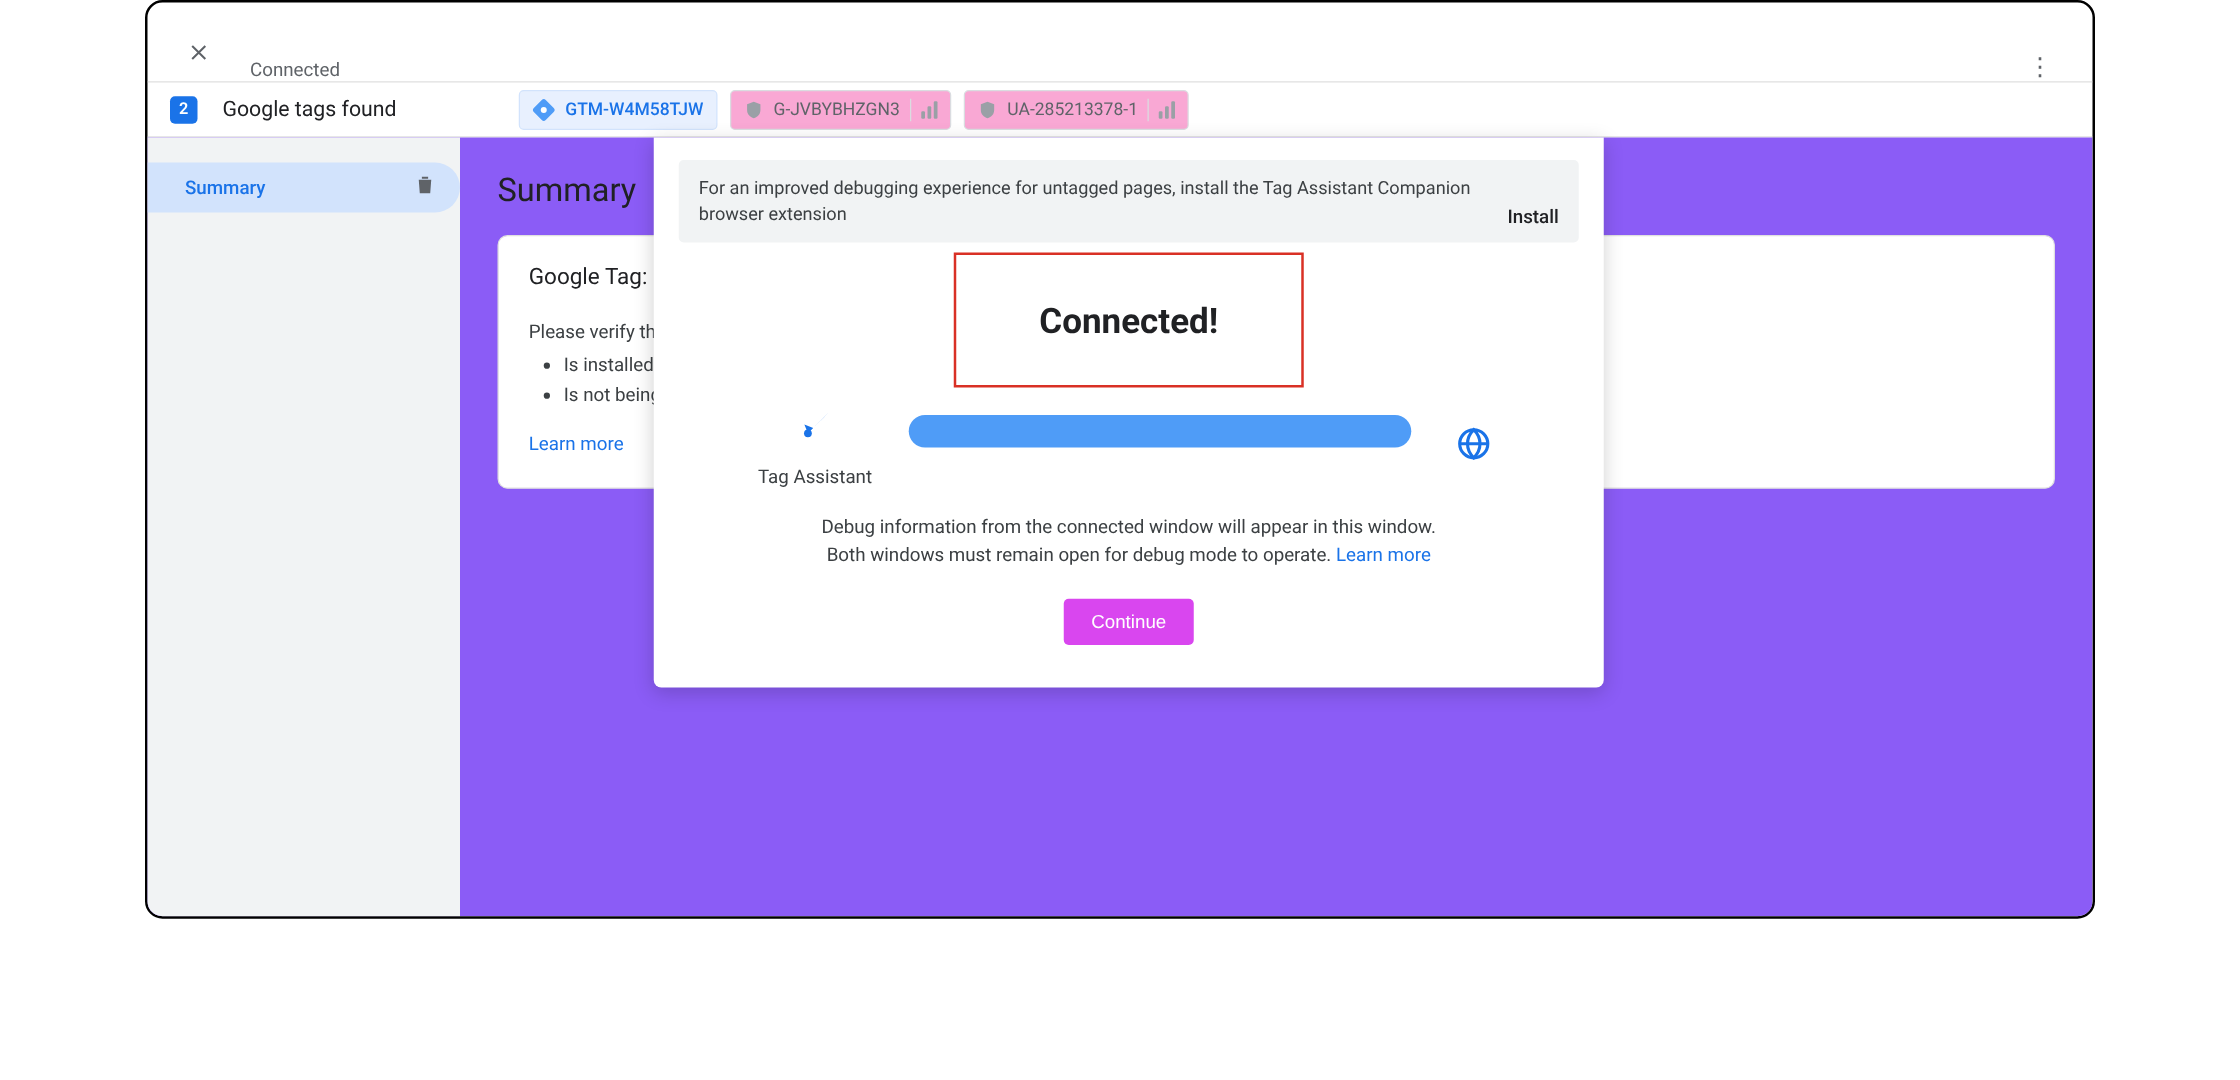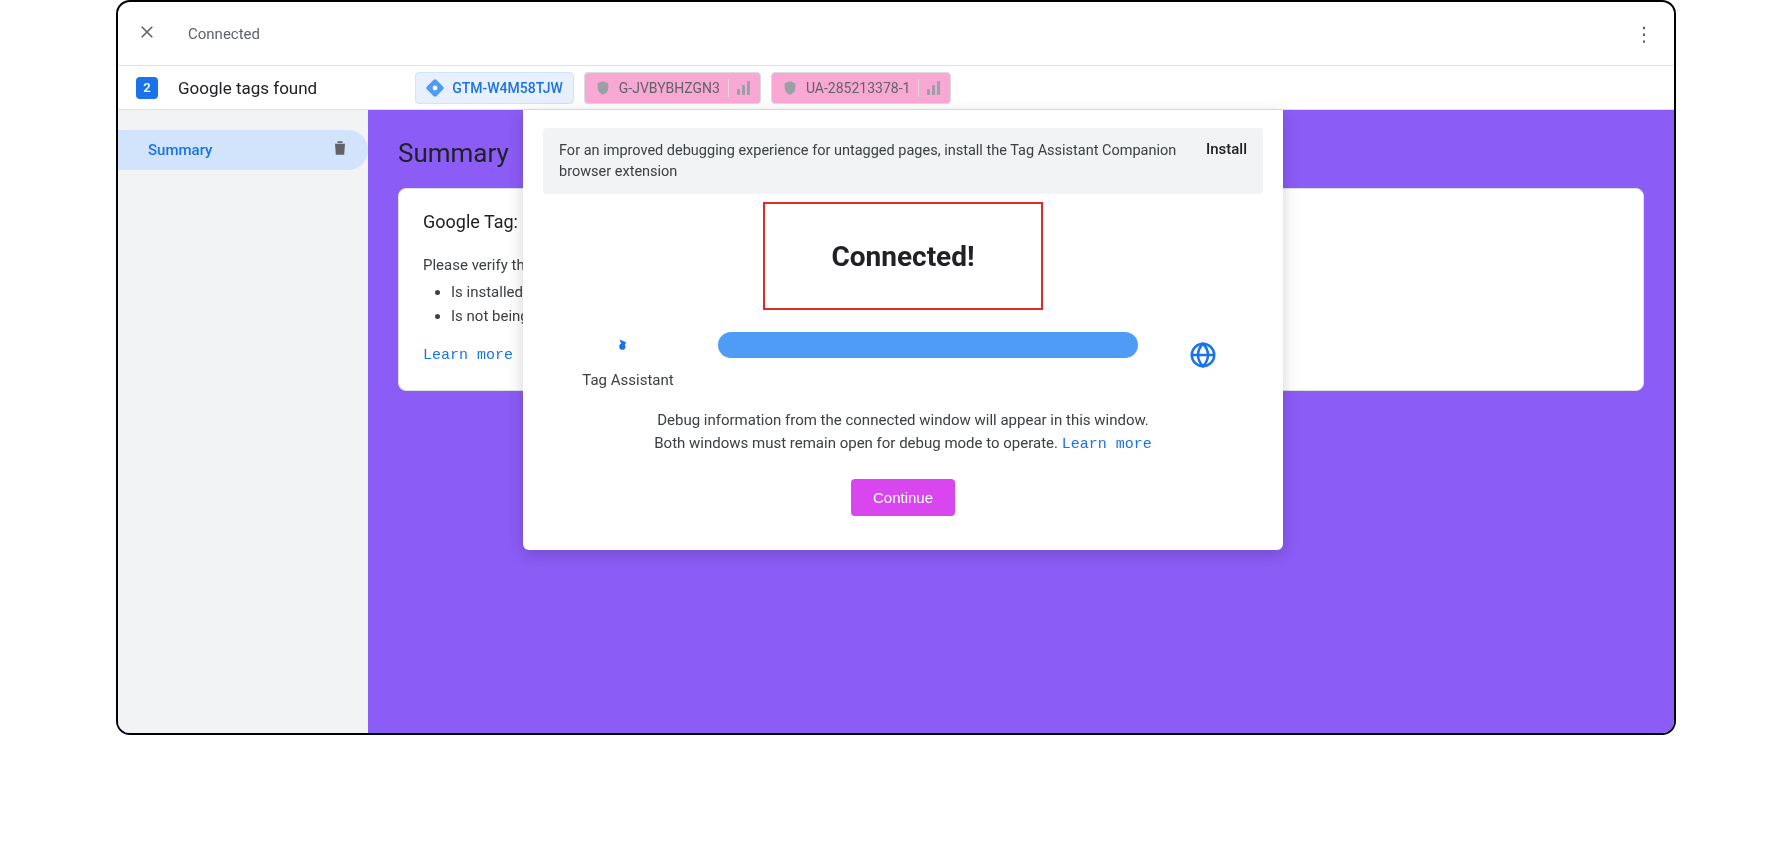--- a/index.html
+++ b/index.html
@@ -17,22 +17,22 @@
     height: 735px;
     margin: 0 auto;
     position: relative;
     overflow: hidden;
     background: #fff;
   }
   
   .topbar {
     height: 64px;
     display: flex;
-    align-items: center;
-    padding: 0 12px;
+    align-items: flex-end;
+    padding: 0 24px;
     border-bottom: 1px solid #e0e0e0;
   }
   .close-x {
     font-size: 22px;
     color: #5f6368;
     padding: 8px;
     cursor: pointer;
   }
   .topbar-title {
     margin-left: 24px;
@@ -153,55 +153,55 @@
     font-size: 18px;
     margin-bottom: 24px;
   }
   .card-p {
     font-size: 15px;
     color:#3c4043;
     margin-bottom: 6px;
   }
   .card ul { margin-left: 28px; margin-bottom: 18px; }
   .card ul li { font-size:15px; color:#3c4043; line-height:1.6; }
-  .link { color:#1a73e8; cursor:pointer; font-size:15px;font-family:Liberation Mono, monospace; }
+  .link { color:#1a73e8; cursor:pointer; font-size:15px; }
 
   
   .modal {
     position: absolute;
     left: 405px;
     top: 108px;
     width: 760px;
     background: #fff;
     border-radius: 0 0 6px 6px;
     box-shadow: 0 4px 16px rgba(0,0,0,0.18);
     padding-bottom: 34px;
   }
   .banner {
     background:#f1f3f4;
     border-radius:4px;
     margin: 18px 20px 8px;
     padding: 12px 16px;
     display:flex;
-    align-items:flex-start;
+    align-items:flex-end;
     gap: 20px;
   }
   .banner-text { color:#3c4043; font-size:14.5px; line-height:1.45; flex:1; }
   .banner-action { color:#202124; font-weight:500; font-size:15px; cursor:pointer; }
   .connected-box {
     border: 2.5px solid #d93025;
     width: 280px;
     height: 108px;
     margin: 4px auto 14px;
     display:flex; align-items:center; justify-content:center;
   }
   .connected-text { font-size:28px; color:#202124;font-weight:bold; }
   .conn-row {
     display:flex; align-items:center; justify-content:space-between;
-    padding: 0 50px; margin-bottom: 6px;
+    padding: 0 74px; margin-bottom: 6px;
   }
   .ta-side { text-align:center; width:110px; }
   .ta-label { font-size:15px; color:#3c4043; margin-top:10px; }
   .pill {
     flex:1; height:26px; background:#4f9cf7; border-radius:14px;
     max-width: 420px; margin: 0 20px 24px;
   }
   .globe-side { width:60px; text-align:center; }
   .info-p {
     text-align:center; color:#3c4043; font-size:15px; line-height:1.55;

